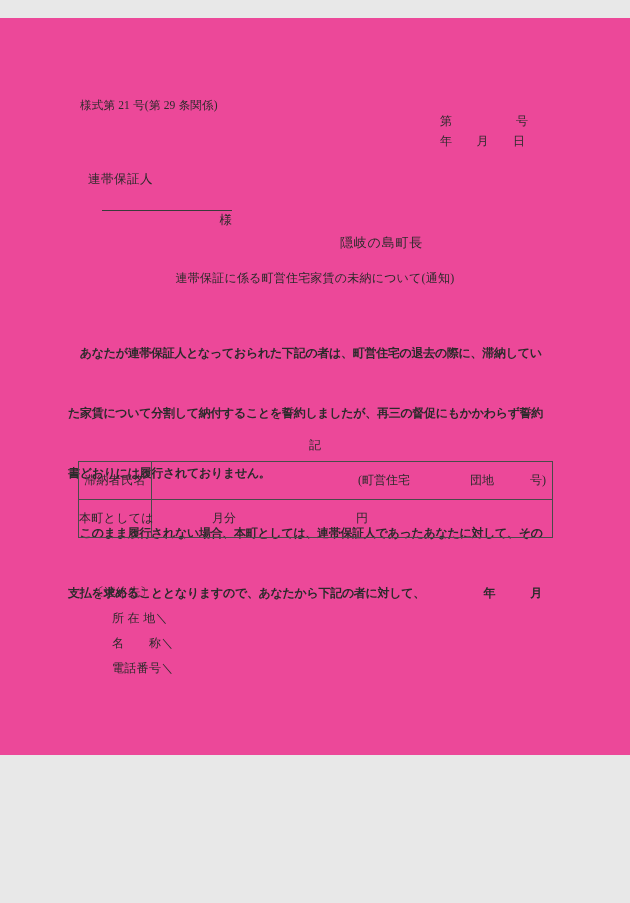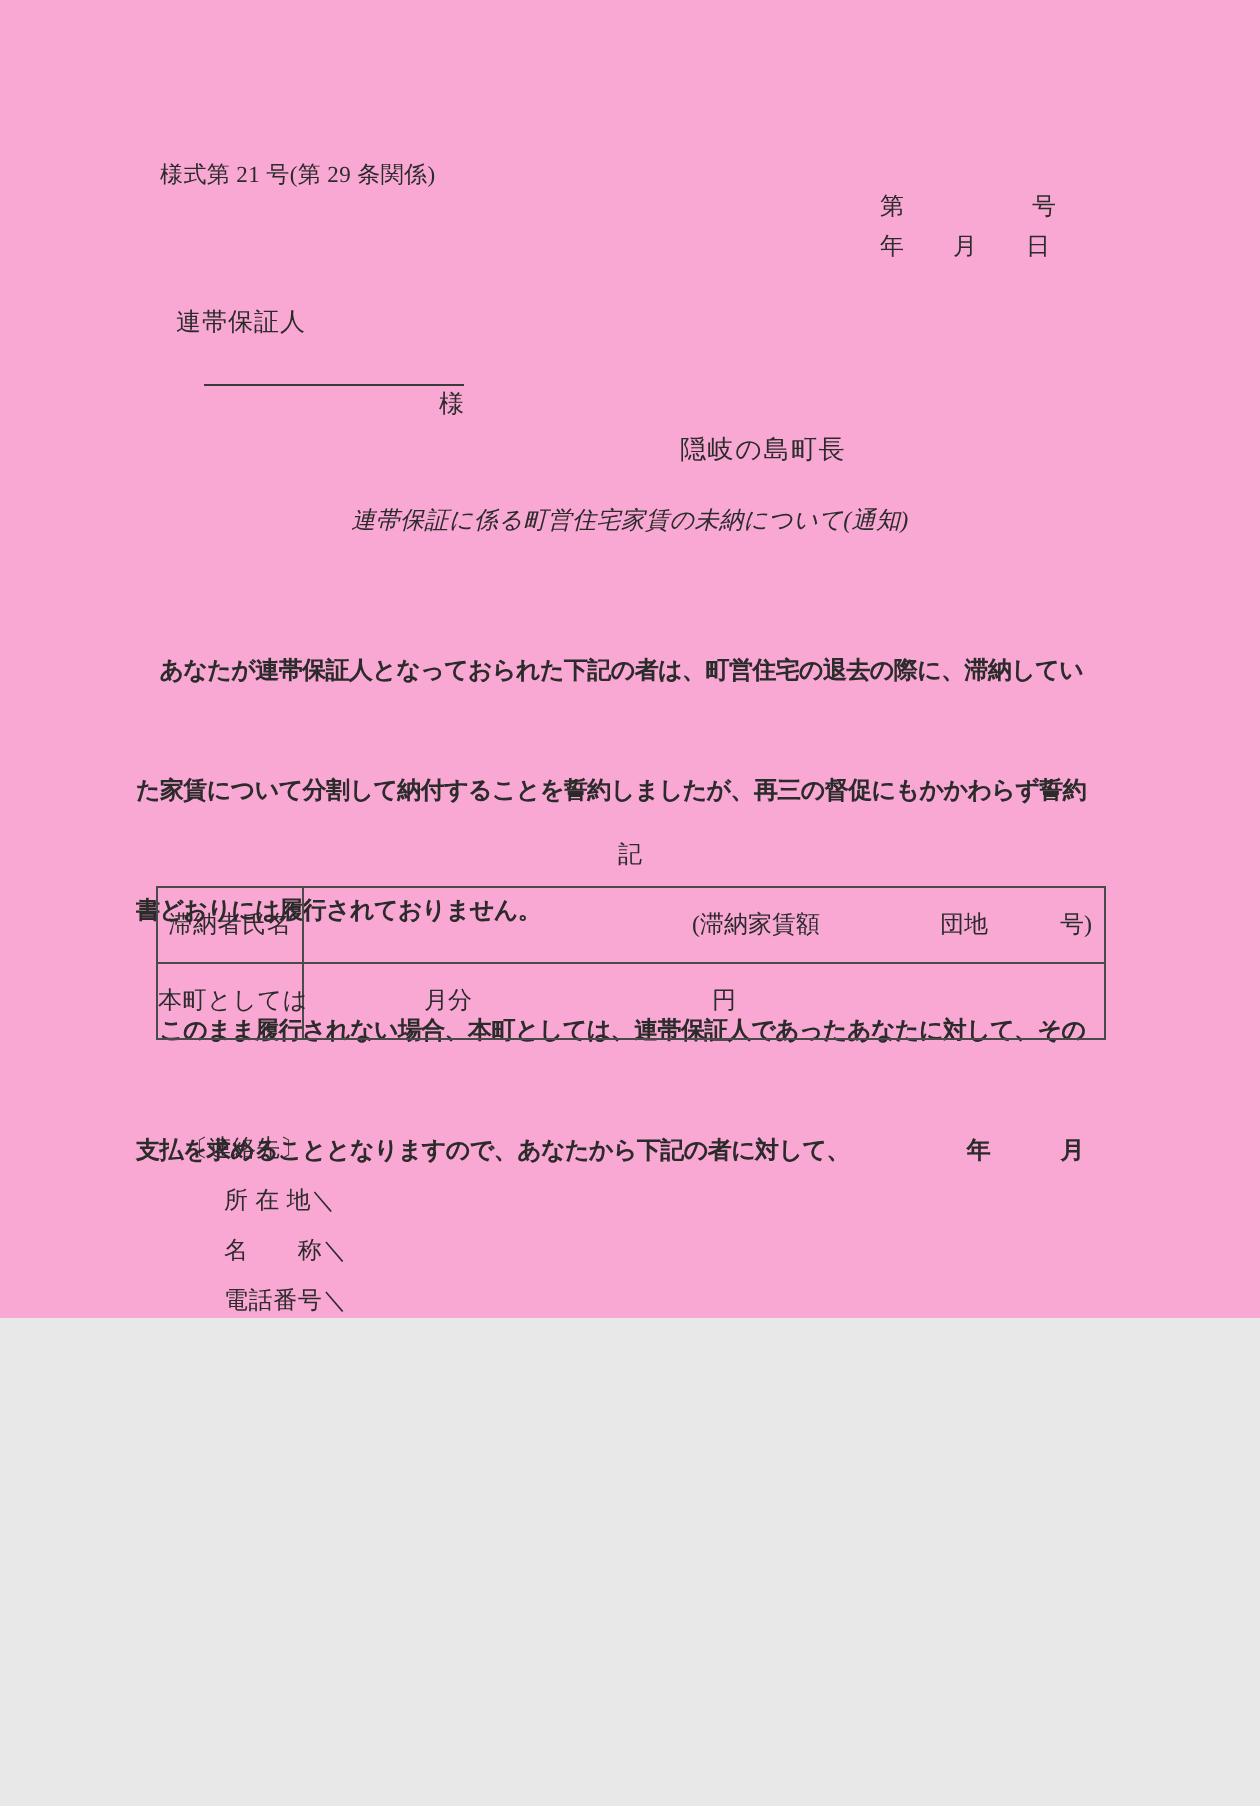--- a/index.html
+++ b/index.html
@@ -1,36 +1,36 @@
 <!DOCTYPE html>
 <html><head>
 <meta charset="utf-8">
 <style>
   html,body{margin:0;padding:0;background:#e8e8e8;}
   .page{
     position:relative;
-    width:630px;height:659px;
-    margin:0 auto;
-    background:#f9a8d4;
+    width:630px;height:737px;
+    margin:18px auto;
+    background:#ec4899;
     font-family:"Liberation Serif","DejaVu Serif",serif;
     color:#2b2b2b;
     overflow:hidden;
   }
   .abs{position:absolute;white-space:pre;}
   .form-number{left:80px;top:80px;font-size:11.5px;letter-spacing:0.2px;}
   .doc-number-line{left:440px;top:95px;width:88px;display:flex;justify-content:space-between;font-size:12px;}
   .date-line{left:440px;top:115px;width:85px;display:flex;justify-content:space-between;font-size:12px;}
   .guarantor-label{left:88px;top:153px;font-size:12.5px;letter-spacing:0.5px;}
   .guarantor-name-line{
     left:102px;top:172px;width:130px;height:20px;
     border-bottom:1px solid #3a3a3a;
     text-align:right;font-size:12.5px;line-height:20px;
   }
   .sender-name{left:340px;top:216px;font-size:13px;letter-spacing:0.8px;}
-  .doc-title{left:0;top:252px;width:630px;text-align:center;font-size:12px;letter-spacing:0.2px;font-style:italic;}
+  .doc-title{left:0;top:252px;width:630px;text-align:center;font-size:12px;letter-spacing:0.2px;}
   .body-block{left:68px;top:285px;width:496px;font-size:12px;letter-spacing:-0.3px;line-height:20px;font-weight:bold;}
   .body-block div{white-space:pre;}
   .ki-marker{left:0;top:419px;width:630px;text-align:center;font-size:12px;}
   .arrears-table{
     left:78px;top:443px;width:475px;
     border-collapse:collapse;table-layout:fixed;
     font-size:12px;color:#2b2b2b;
   }
   .arrears-table td{
     border:1px solid #4a4a4a;
@@ -81,21 +81,21 @@
     <div>　このまま履行されない場合、本町としては、連帯保証人であったあなたに対して、その</div>
     <div>支払を求めることとなりますので、あなたから下記の者に対して、　　　　　年　　　月</div>
   </div>
 
   <div class="abs ki-marker">記</div>
 
   <table class="abs arrears-table">
     <tbody>
       <tr>
         <td class="lbl">滞納者氏名</td>
-        <td class="val right">(滞納家賃額　　　　　団地　　　号)</td>
+        <td class="val right">(町営住宅　　　　　団地　　　号)</td>
       </tr>
       <tr>
         <td class="lbl">本町としては</td>
         <td class="val">　　　　　月分　　　　　　　　　　円</td>
       </tr>
     </tbody>
   </table>
 
   <div class="abs contact-heading">〔連絡先〕</div>
   <div class="abs contact-item ci-0">所 在 地＼</div>

